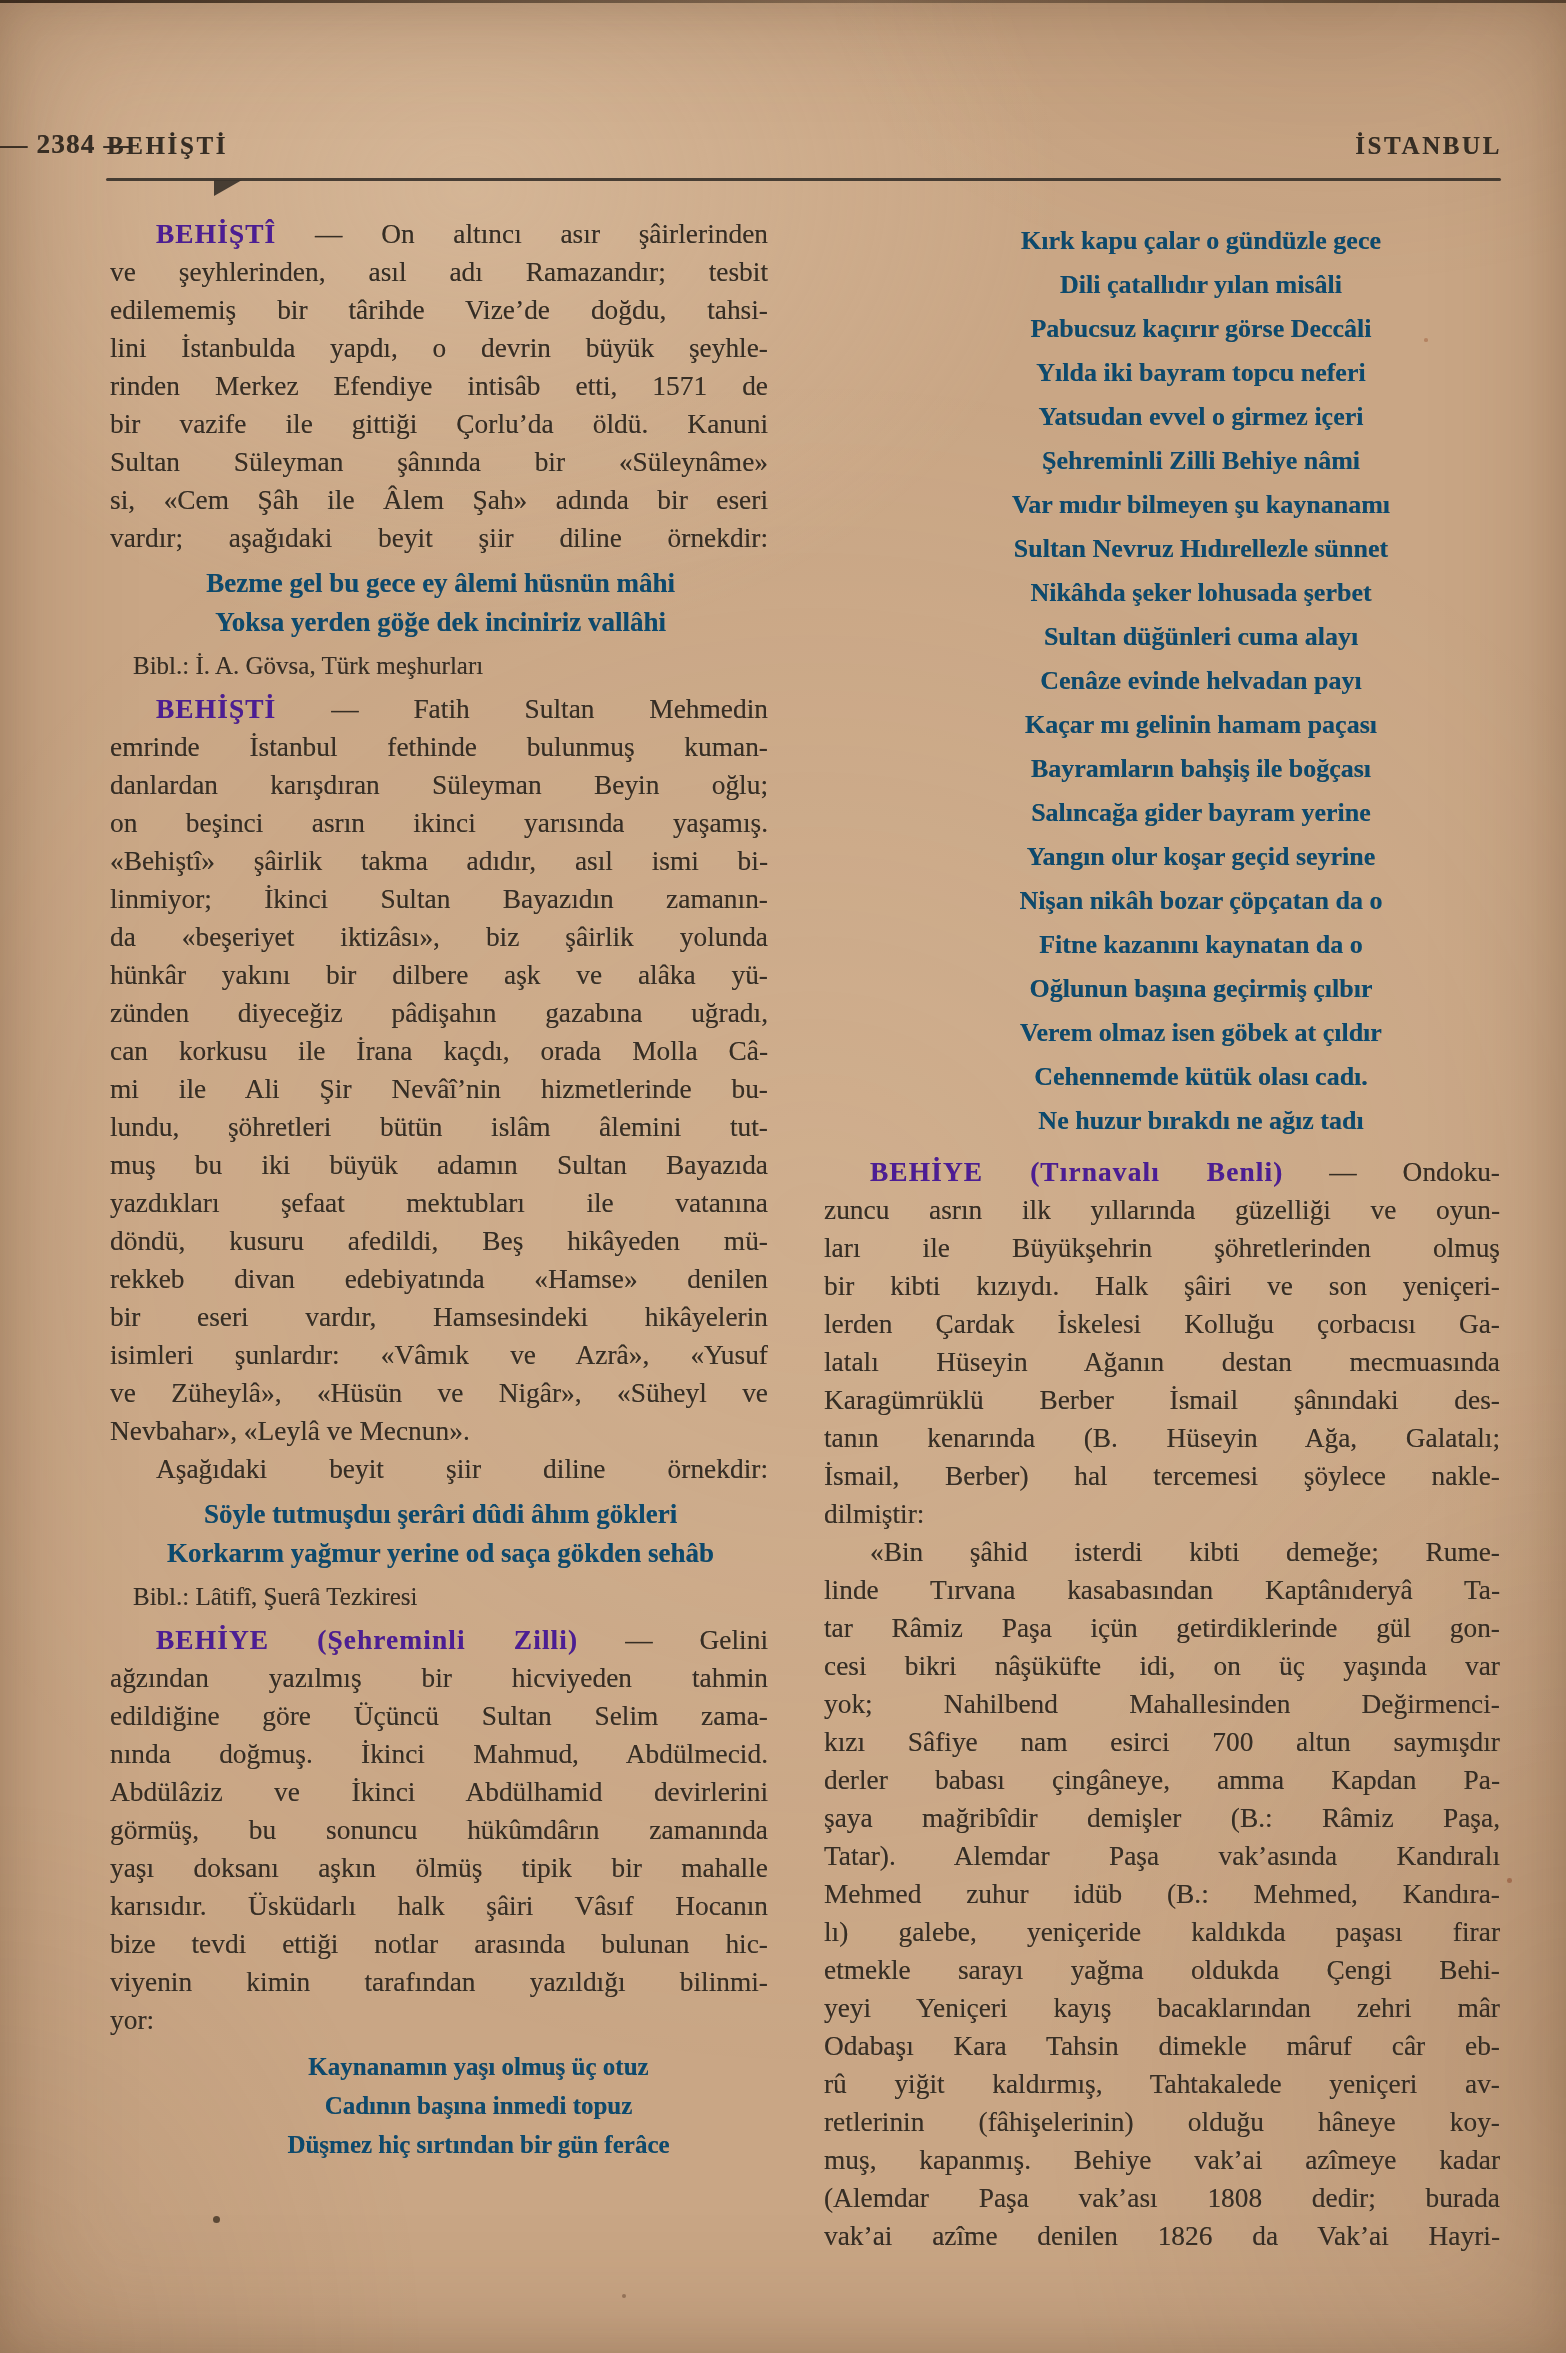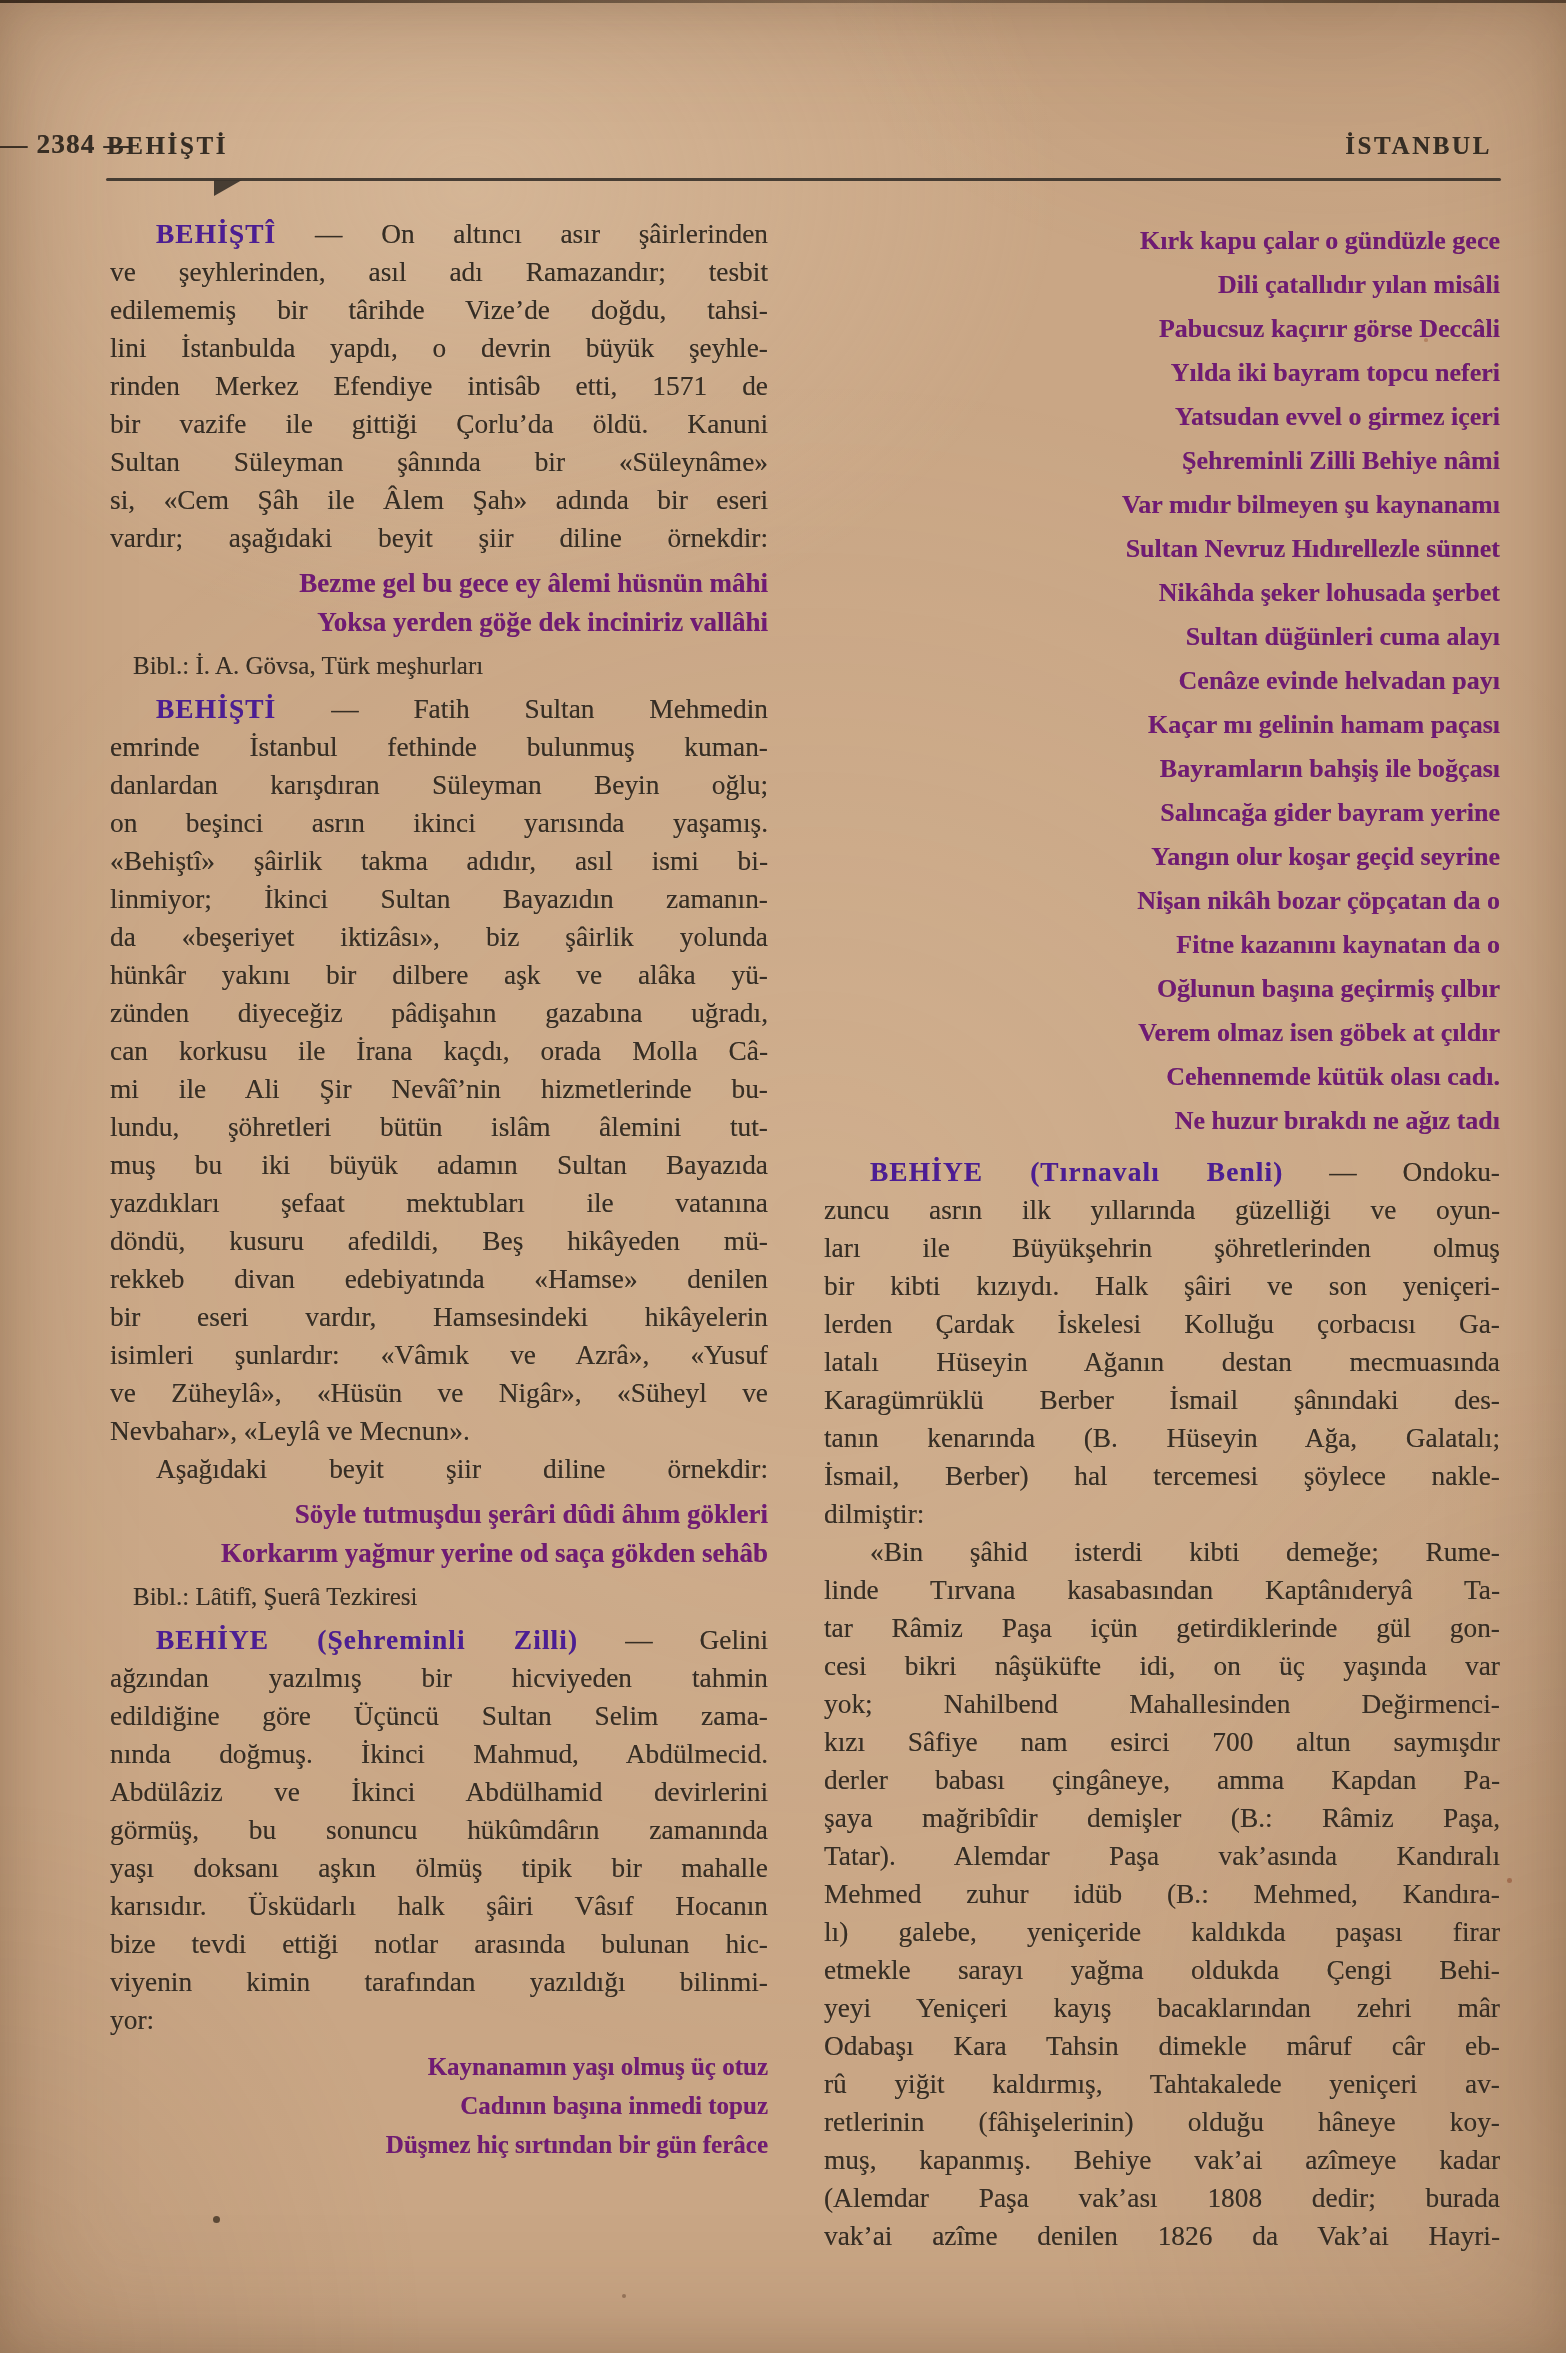--- a/index.html
+++ b/index.html
@@ -22,38 +22,38 @@
   
   .edge-top{position:absolute;top:0;left:0;width:100%;height:2.6px;
     background:linear-gradient(90deg, rgba(24,17,11,.85), rgba(24,17,11,.35) 55%, rgba(24,17,11,.65));}
   .vignette{position:absolute;inset:0;pointer-events:none;
     box-shadow:inset 0 0 127px rgba(90,60,36,.34), inset 0 0 37px rgba(90,60,36,.16);}
   .speck{position:absolute;border-radius:50%;pointer-events:none;}
   
   .hdr{position:absolute;top:132px;font-size:25px;font-weight:700;letter-spacing:2.6px;
        text-shadow:0 0 0.5px rgba(40,30,20,.5);}
   #hdr-left{left:107px;}
-  #hdr-right{right:75px;}
+  #hdr-right{right:65px;}
   #hdr-num{position:absolute;left:0;right:0;top:129px;text-align:left;
            font-size:27.4px;font-weight:700;letter-spacing:1.1px;text-shadow:0 0 0.5px rgba(40,30,20,.5);}
   #rule{position:absolute;left:106px;top:178px;width:1395px;height:3.2px;
         background:#3b332b;border-radius:1.6px;opacity:.92;}
   #rule-tri{position:absolute;left:214px;top:180px;width:0;height:0;
         border-top:16px solid #3b332b;border-right:28.5px solid transparent;opacity:.92;}
   
   .col{position:absolute;top:215px;font-size:27.4px;line-height:38px;
        text-shadow:0 0 0.5px rgba(40,30,20,.42);}
   #col-left{left:110px;width:658px;}
   #col-right{left:824px;width:676px;}
   .line{text-align:justify;text-align-last:justify;}
   .line.end{text-align-last:auto;}
   .line.ind{text-indent:46px;}
   .hw{font-weight:700;letter-spacing:1.1px;color:#4c1d95;}
   .block{margin:0;}
-  .block.verse .line{text-align:right;text-align-last:auto;font-weight:700;color:#701a75;}
+  .block.verse .line{text-align:center;text-align-last:auto;font-weight:700;color:#0c4a6e;}
   .block.verse.flush{margin:7.4px 0 5.3px 3.2px;font-size:27px;line-height:39px;}
   .block.verse.indent{margin:7.4px 0 4.2px 79px;font-size:25px;line-height:39px;}
   .block.verse.tall{margin:4.2px 0 9.5px 78px;font-size:26px;line-height:44px;}
   .block.bibl{font-size:25px;line-height:35px;margin:2.1px 0 7.4px 23px;}
   .block.bibl .line{text-align:left;text-align-last:auto;}
 </style>
 </head>
 <body>
 
 <div class="edge-top"></div>

